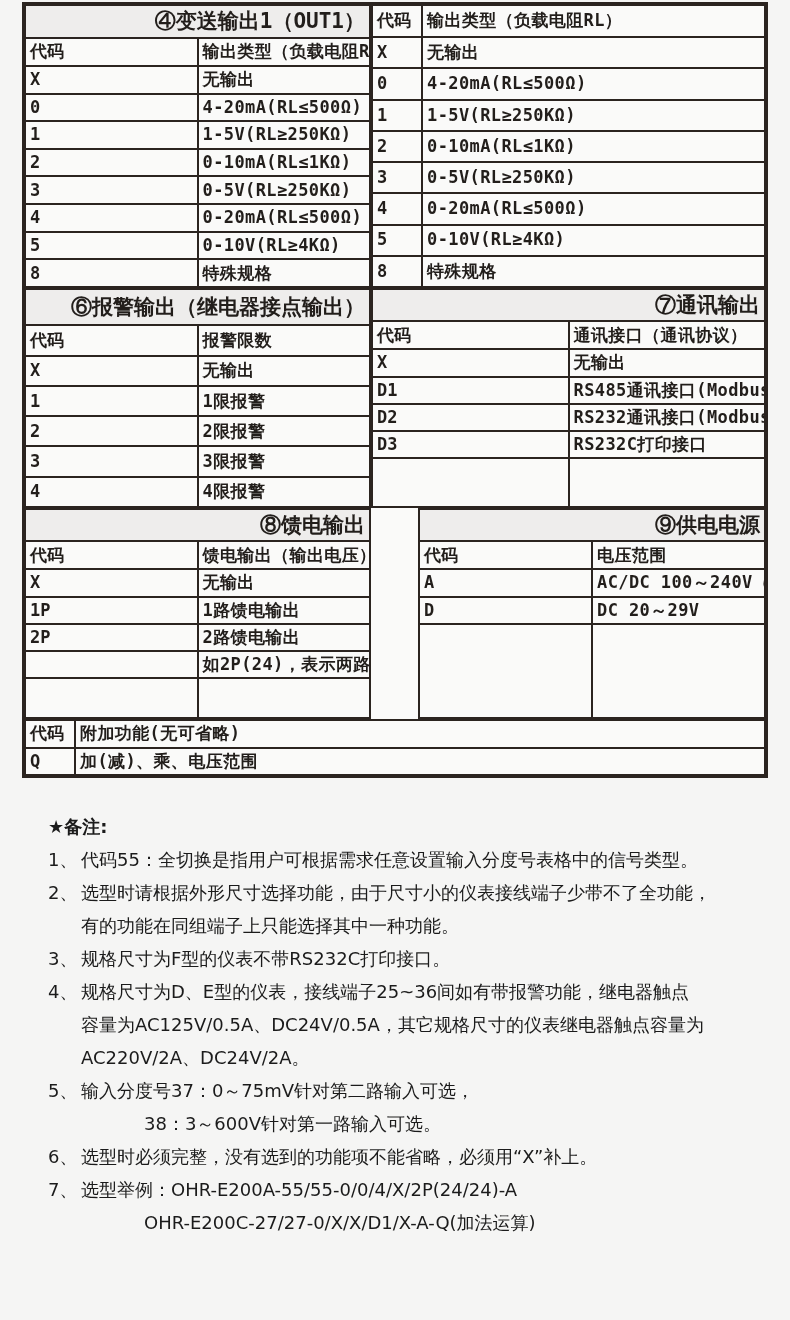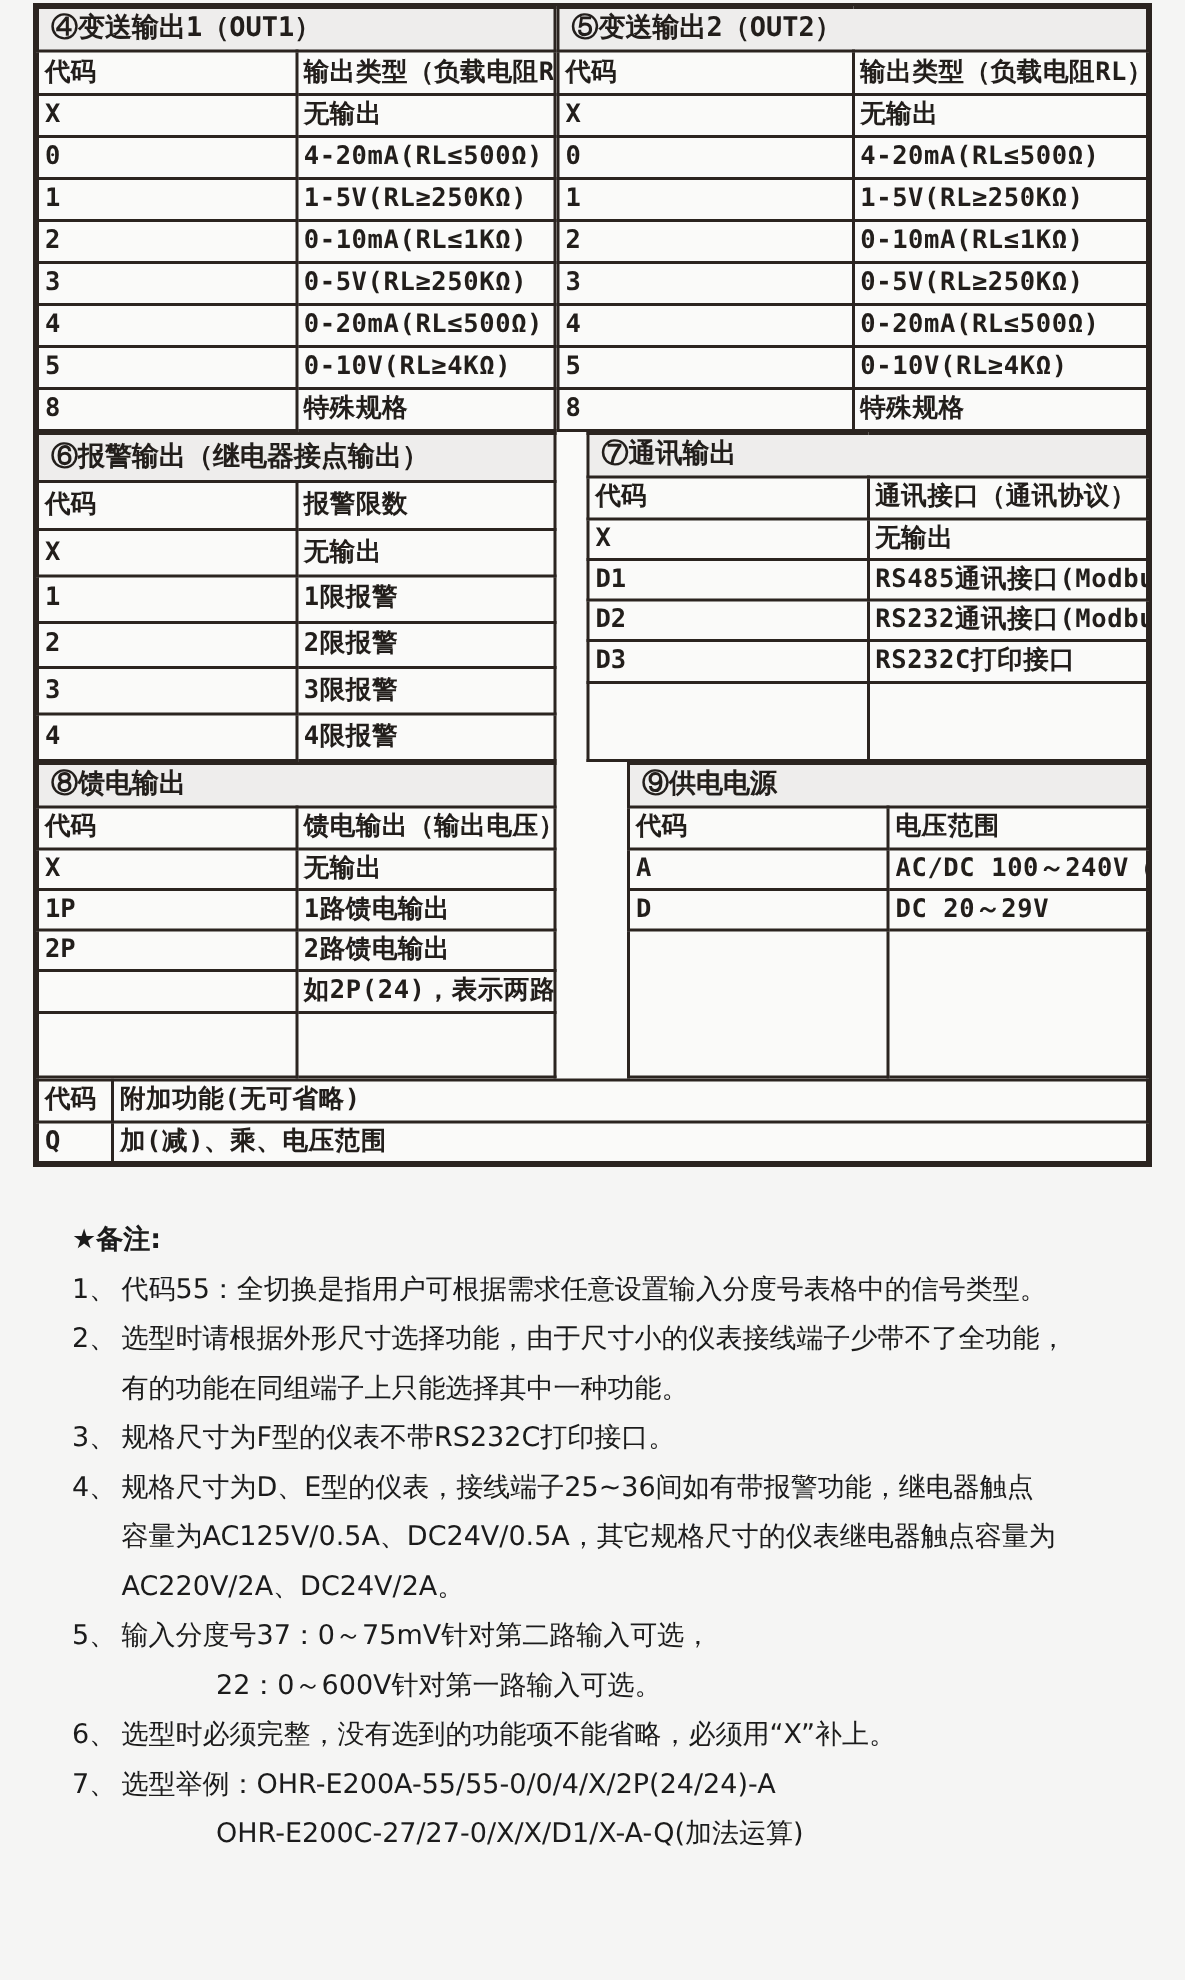--- a/index.html
+++ b/index.html
@@ -13,39 +13,39 @@
     background:var(--page);
     font-family:"DejaVu Sans","Liberation Sans",sans-serif;
   }
   .sheet{
     margin:2px 22px 0 22px;
     border:2px solid var(--border);
     background:var(--cell);
   }
   .pair{display:flex;align-items:stretch;}
   .p1{height:284px;}
-  .p2{height:220px;gap:20px;}
+  .p2{height:220px;}
   .p3{height:211px;gap:47px;}
   table.spec{
     border-collapse:collapse;table-layout:fixed;
     height:100%;background:var(--cell);
   }
   .tL{flex:0 0 347px;width:347px;}
   .tR{flex:1 1 auto;width:calc(100% - 347px);}
   .tFull{width:100%;height:92px;}
   table.spec td{
     border:2px solid var(--border);
     font-family:"DejaVu Sans Mono","Liberation Mono",monospace;
     font-weight:bold;font-size:17px;line-height:1.25;
     color:var(--ink);padding:2px 4px;
     overflow:hidden;white-space:nowrap;
   }
   tr.band td{
-    background:var(--band);font-size:18px;
-    padding-left:8px;height:27px;text-align:left;
+    background:var(--band);font-size:21px;
+    padding-left:8px;height:27px;text-align:right;
   }
   tr.head td{height:28px;}
   td.code{width:50px;text-align:left;padding:2px 1px;}
   td.desc{padding-left:9px;letter-spacing:0.4px;}
   tr.row td{height:26px;}
   tr.filler td{height:auto;}
   .notes{
     margin:32px 20px 16px 48px;
     color:var(--note-ink);
     font-size:18px;line-height:33px;
@@ -101,23 +101,20 @@
             <td class="desc">0-10V(RL≥4KΩ)</td>
           </tr>
           <tr class="row">
             <td class="code">8</td>
             <td class="desc">特殊规格</td>
           </tr>
         </tbody>
     </table>
     <table class="spec tR">
       <tbody>
-        <tr class="band">
-          <td colspan="2">⑤变送输出2（OUT2）</td>
-        </tr>
         <tr class="head">
           <td class="code">代码</td>
           <td class="desc">输出类型（负载电阻RL）</td>
         </tr>
       <tr class="row">
             <td class="code">X</td>
             <td class="desc">无输出</td>
           </tr>
           <tr class="row">
             <td class="code">0</td>
@@ -315,21 +312,21 @@
         <div class="lines">
           <div>规格尺寸为D、E型的仪表，接线端子25~36间如有带报警功能，继电器触点</div>
           <div>容量为AC125V/0.5A、DC24V/0.5A，其它规格尺寸的仪表继电器触点容量为</div>
           <div>AC220V/2A、DC24V/2A。</div>
         </div>
       </div>
       <div class="note">
         <span class="num">5、</span>
         <div class="lines">
           <div>输入分度号37：0～75mV针对第二路输入可选，</div>
-          <div class="ind">22：0～600V针对第一路输入可选。</div>
+          <div class="ind">38：3～600V针对第一路输入可选。</div>
         </div>
       </div>
       <div class="note">
         <span class="num">6、</span>
         <div class="lines">
           <div>选型时必须完整，没有选到的功能项不能省略，必须用“X”补上。</div>
         </div>
       </div>
       <div class="note">
         <span class="num">7、</span>

